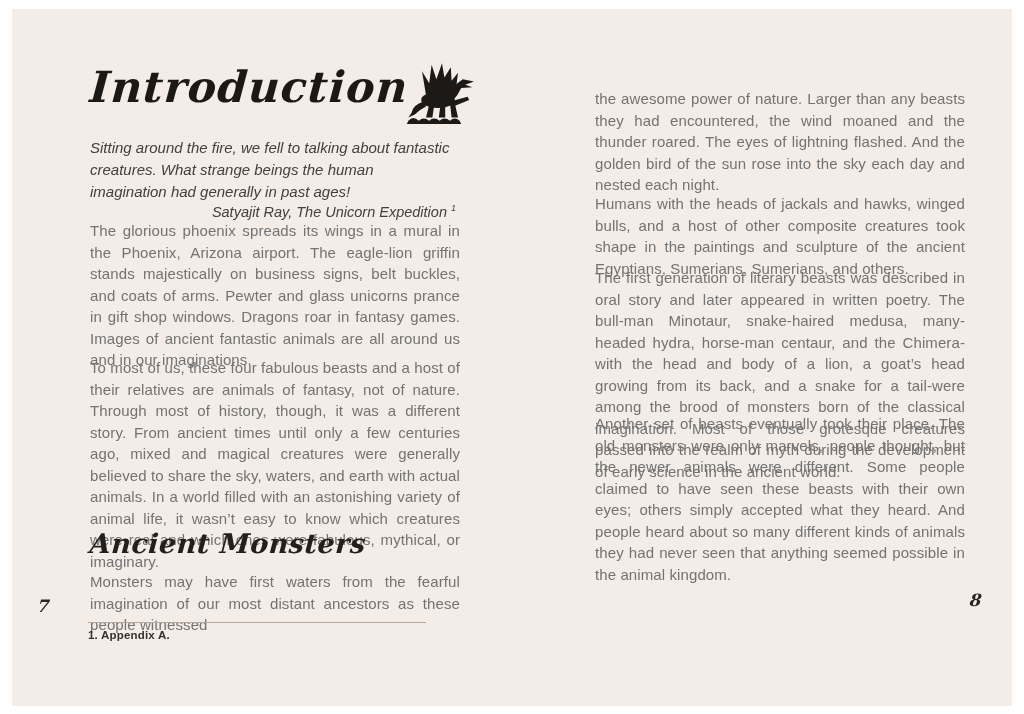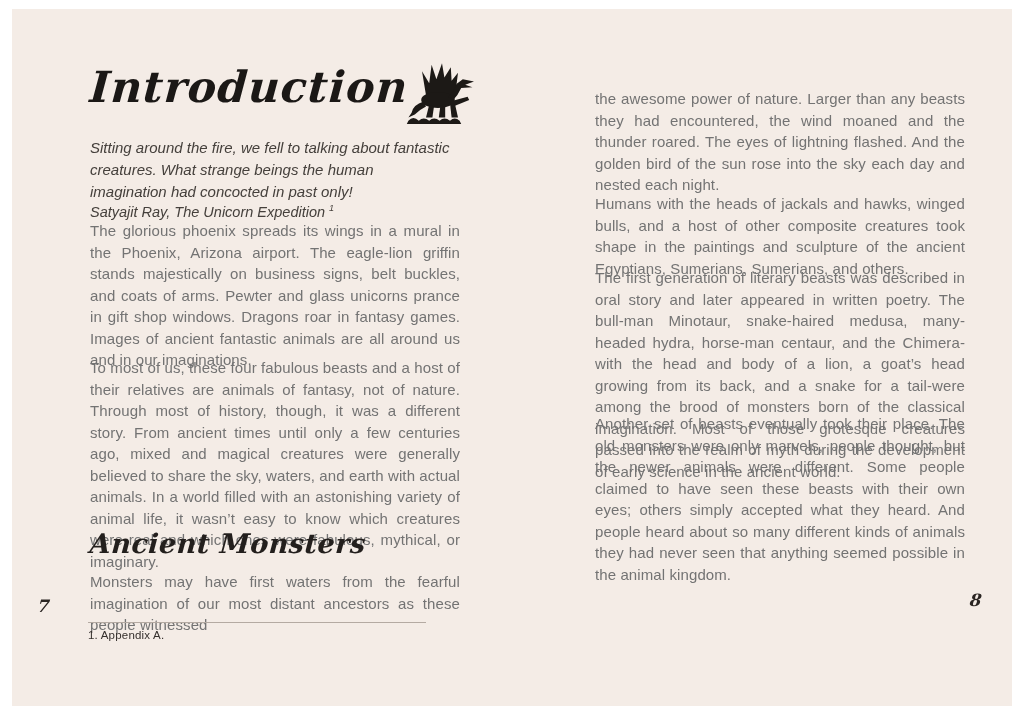--- a/index.html
+++ b/index.html
@@ -53,20 +53,21 @@
     width: 362px;
     font-style: italic;
     font-size: 15px;
     line-height: 22px;
     color: #45403c;
   }
   .attribution {
     position: absolute;
     top: 203px; left: 0;
     width: 366px;
+    text-align: right;
     font-style: italic;
     font-size: 14.5px;
     color: #45403c;
   }
   .attribution sup {
     font-size: 9px;
     vertical-align: super;
   }
   .body-par {
     position: absolute;
@@ -101,21 +102,21 @@
   .footnote-rule {
     position: absolute;
     top: 622px; left: -2px;
     width: 338px; height: 0;
     border-top: 1px solid #b4aaa2;
   }
   .footnote {
     position: absolute;
     top: 629px; left: -2px;
     font-size: 11.5px;
-    font-weight: 400;
+    font-weight: 700;
     letter-spacing: 0.2px;
     color: #35302d;
   }
   .page-number {
     position: absolute;
     font-family: "DejaVu Serif", serif;
     font-style: italic;
     font-weight: 700;
     font-size: 17px;
     color: #2a2522;
@@ -155,21 +156,21 @@
           <path d="M48,57 L46,72 L54,72 L54,58 Z"></path>
 
           <path d="M60,54 L62,72 L70,72 L66,54 Z"></path>
 
           <path d="M8,76 q6,-7 13,0 q6,-6 13,0 q6,-6 13,0 q6,-6 13,0 q6,-6 12,0 l2,4 L6,80 Z"></path>
         </g>
       </svg>
     </span>
   </div>
 
-  <p class="epigraph">Sitting around the fire, we fell to talking about fantastic creatures. What strange beings the human imagination had concocted in past only!</p>
+  <p class="epigraph">Sitting around the fire, we fell to talking about fantastic creatures. What strange beings the human imagination had generally in past ages!</p>
 
   <p class="attribution"><span>Satyajit Ray, The Unicorn Expedition</span>&nbsp;<sup>1</sup></p>
 
   <p class="body-par lp1">The glorious phoenix spreads its wings in a mural in the Phoenix, Arizona airport. The eagle-lion griffin stands majestically on business signs, belt buckles, and coats of arms. Pewter and glass unicorns prance in gift shop windows. Dragons roar in fantasy games. Images of ancient fantastic animals are all around us and in our imaginations.</p>
   <p class="body-par lp2">To most of us, these four fabulous beasts and a host of their relatives are animals of fantasy, not of nature. Through most of history, though, it was a different story. From ancient times until only a few centuries ago, mixed and magical creatures were generally believed to share the sky, waters, and earth with actual animals. In a world filled with an astonishing variety of animal life, it wasn’t easy to know which creatures were real and which ones were fabulous, mythical, or imaginary.</p>
 
   <h2 class="section-heading">Ancient Monsters</h2>
 
   <p class="body-par lp3">Monsters may have first waters from the fearful imagination of our most distant ancestors as these people witnessed</p>
 

